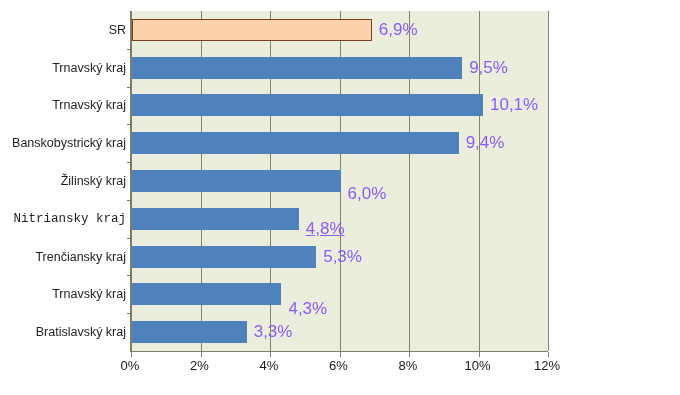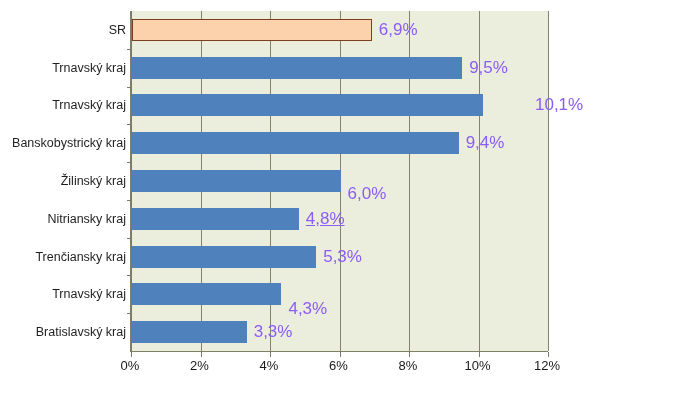--- a/index.html
+++ b/index.html
@@ -123,21 +123,21 @@
 <body>
 
 <div id="chart-root">
 
   <div class="cat-label-wrap">
       <div class="cat-label" style="top: 8px;">SR</div>
       <div class="cat-label" style="top: 46px;">Trnavský kraj</div>
       <div class="cat-label" style="top: 83px;">Trnavský kraj</div>
       <div class="cat-label" style="top: 121px;">Banskobystrický kraj</div>
       <div class="cat-label" style="top: 159px; padding-left: 20px;">Žilinský kraj</div>
-      <div class="cat-label" style="top: 197px;">Nitriansky kraj</div>
+      <div class="cat-label" style="top: 197px; font-family: Liberation Mono, monospace;">Nitriansky kraj</div>
       <div class="cat-label" style="top: 235px;">Trenčiansky kraj</div>
       <div class="cat-label" style="top: 272px;">Trnavský kraj</div>
       <div class="cat-label" style="top: 310px; padding-left: 36px;">Bratislavský kraj</div>
     </div>
 
   <div class="plot-area">
       <div class="gridline axis-line" style="left: 0px;"></div>
       <div class="xtick" style="left: 0px;"></div>
       <div class="gridline" style="left: 69.5px;"></div>
       <div class="xtick" style="left: 69.5px;"></div>
@@ -150,30 +150,30 @@
       <div class="gridline" style="left: 347.5px;"></div>
       <div class="xtick" style="left: 347.5px;"></div>
       <div class="gridline" style="left: 417px;"></div>
       <div class="xtick" style="left: 417px;"></div>
       <div class="bar highlight" title="SR 6,9%" style="left: 1px; top: 8px; width: 239.775px;"></div>
       <div class="bar-label" style="left: 247.775px; top: 8px;">6,9%</div>
       <div class="bar" title="Košický kraj 9,5%" style="left: 1px; top: 46px; width: 330.125px;"></div>
       <div class="bar-label" style="left: 338.125px; top: 46px;">9,5%</div>
       <div class="ytick" style="top: 38px;"></div>
       <div class="bar" title="Prešovský kraj 10,1%" style="left: 1px; top: 83px; width: 350.975px;"></div>
-      <div class="bar-label" style="left: 358.975px; top: 83px; margin-left: 45px;">10,1%</div>
+      <div class="bar-label" style="left: 358.975px; top: 83px;">10,1%</div>
       <div class="ytick" style="top: 76px;"></div>
       <div class="bar" title="Banskobystrický kraj 9,4%" style="left: 1px; top: 121px; width: 326.65px;"></div>
       <div class="bar-label" style="left: 334.65px; top: 121px;">9,4%</div>
       <div class="ytick" style="top: 113px;"></div>
       <div class="bar" title="Žilinský kraj 6,0%" style="left: 1px; top: 159px; width: 208.5px;"></div>
       <div class="bar-label" style="left: 216.5px; top: 172px;">6,0%</div>
       <div class="ytick" style="top: 151px;"></div>
       <div class="bar" title="Nitriansky kraj 4,8%" style="left: 1px; top: 197px; width: 166.8px;"></div>
-      <div class="bar-label" style="left: 174.8px; top: 197px; text-decoration: underline;">4,8%</div>
+      <div class="bar-label" style="left: 174.8px; top: 207px; text-decoration: underline;">4,8%</div>
       <div class="ytick" style="top: 189px;"></div>
       <div class="bar" title="Trenčiansky kraj 5,3%" style="left: 1px; top: 235px; width: 184.175px;"></div>
       <div class="bar-label" style="left: 192.175px; top: 235px;">5,3%</div>
       <div class="ytick" style="top: 227px;"></div>
       <div class="bar" title="Trnavský kraj 4,3%" style="left: 1px; top: 272px; width: 149.425px;"></div>
       <div class="bar-label" style="left: 157.425px; top: 287px;">4,3%</div>
       <div class="ytick" style="top: 264px;"></div>
       <div class="bar" title="Bratislavský kraj 3,3%" style="left: 1px; top: 310px; width: 114.675px;"></div>
       <div class="bar-label" style="left: 122.675px; top: 310px;">3,3%</div>
       <div class="ytick" style="top: 302px;"></div>

